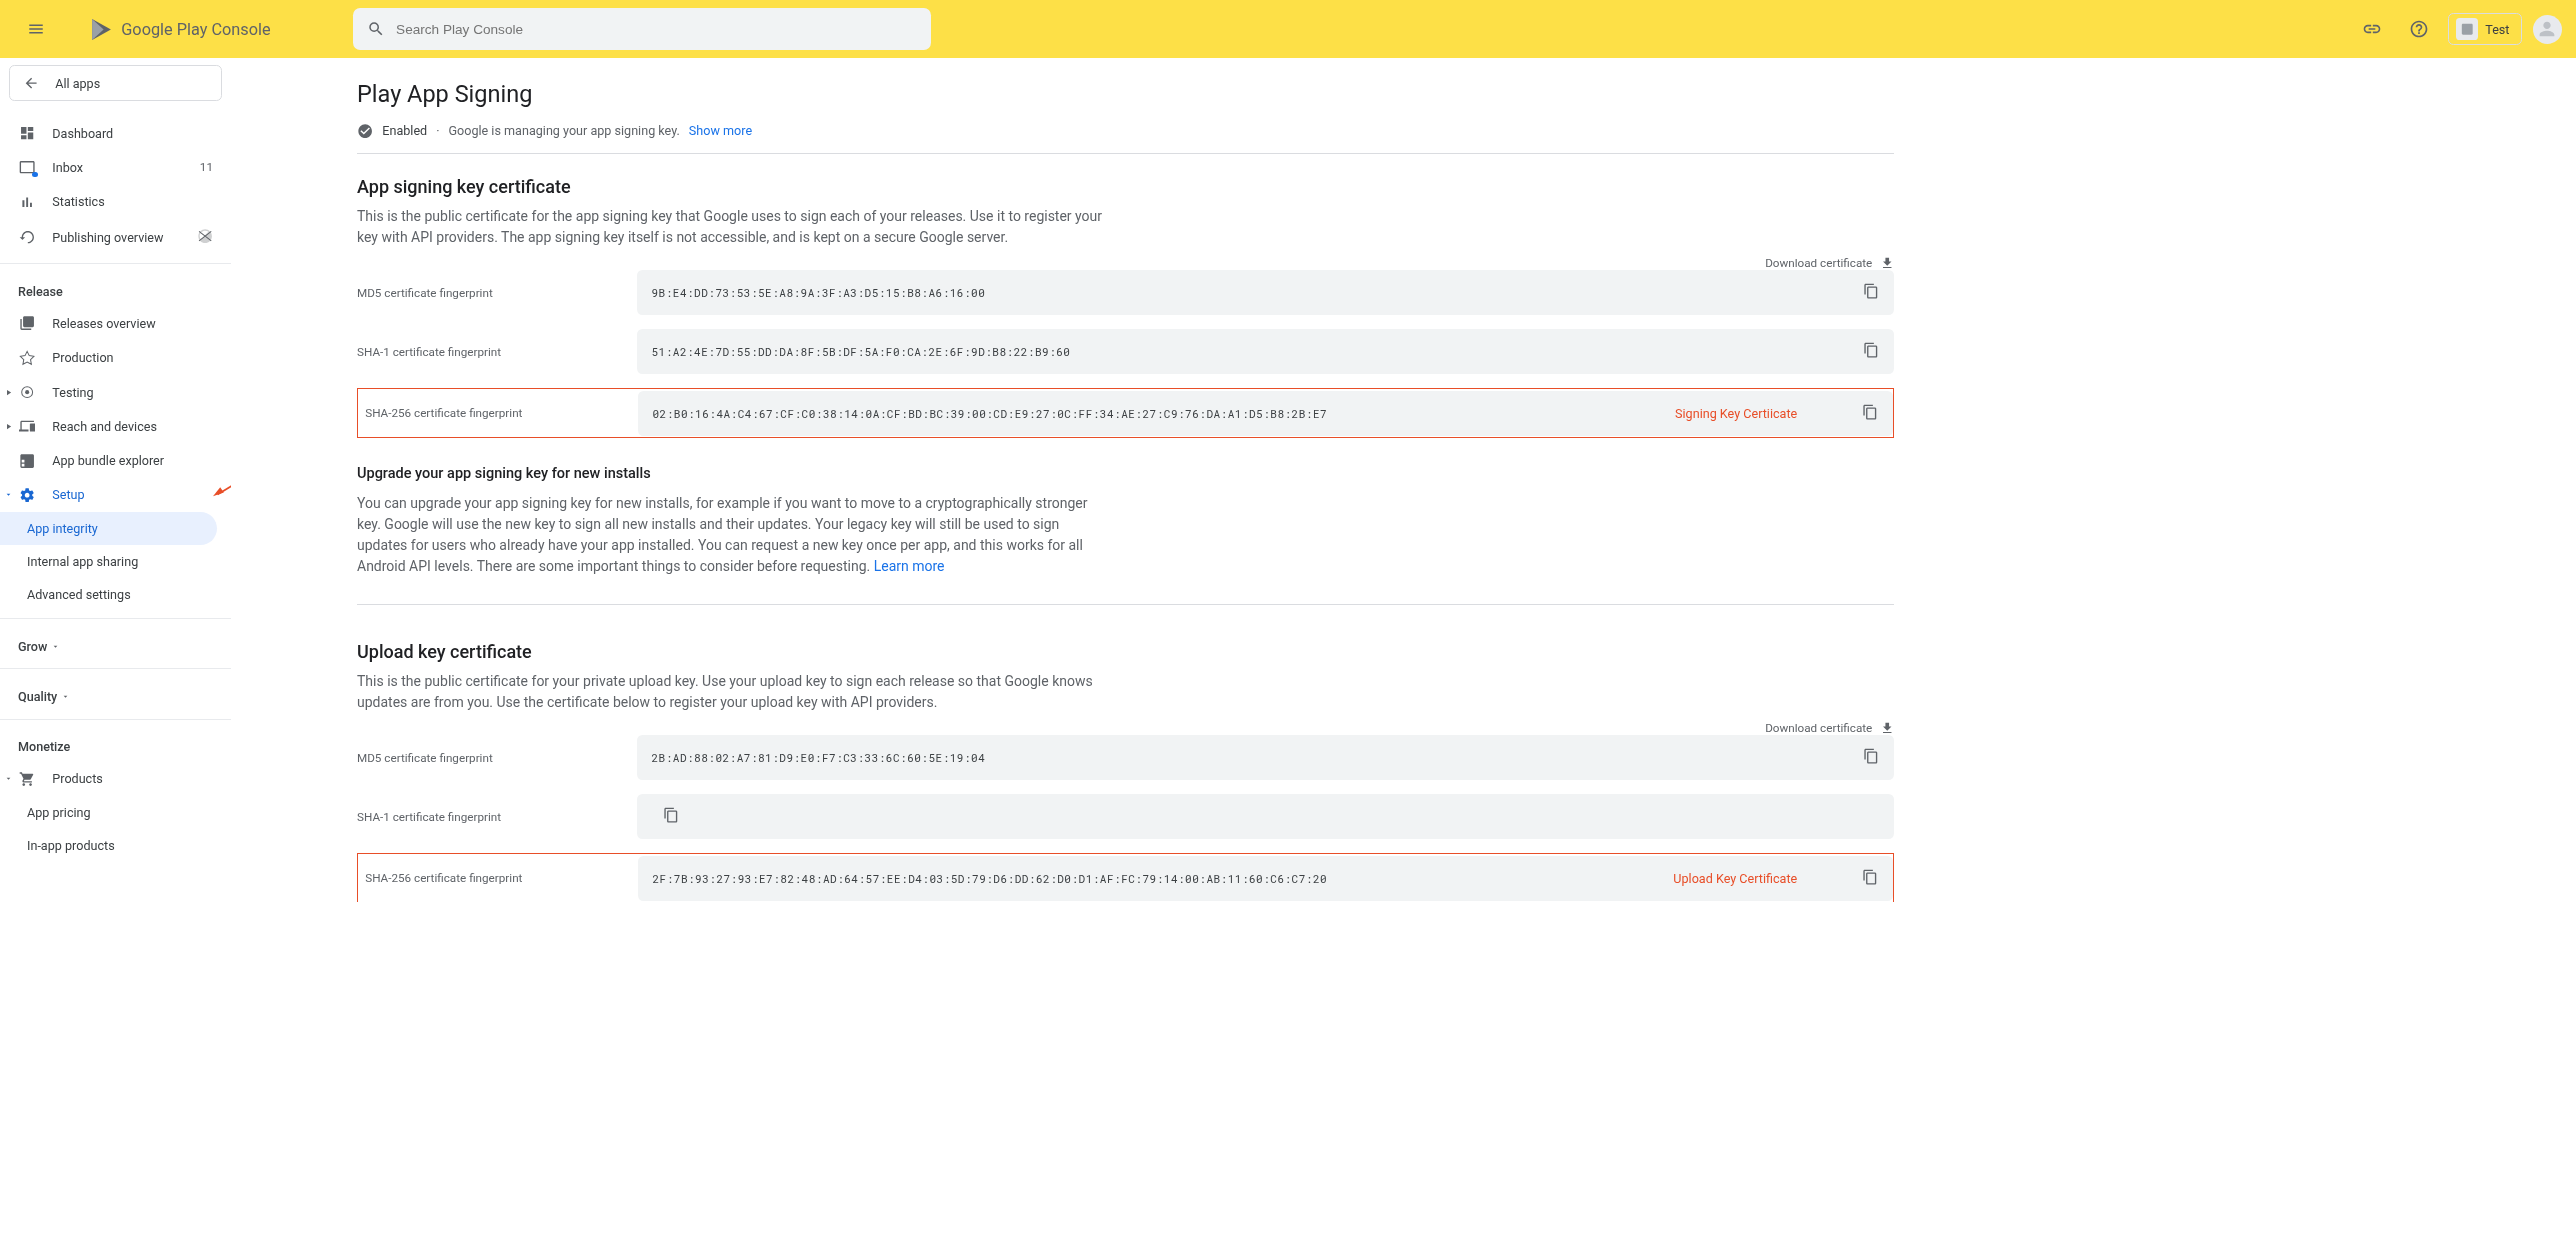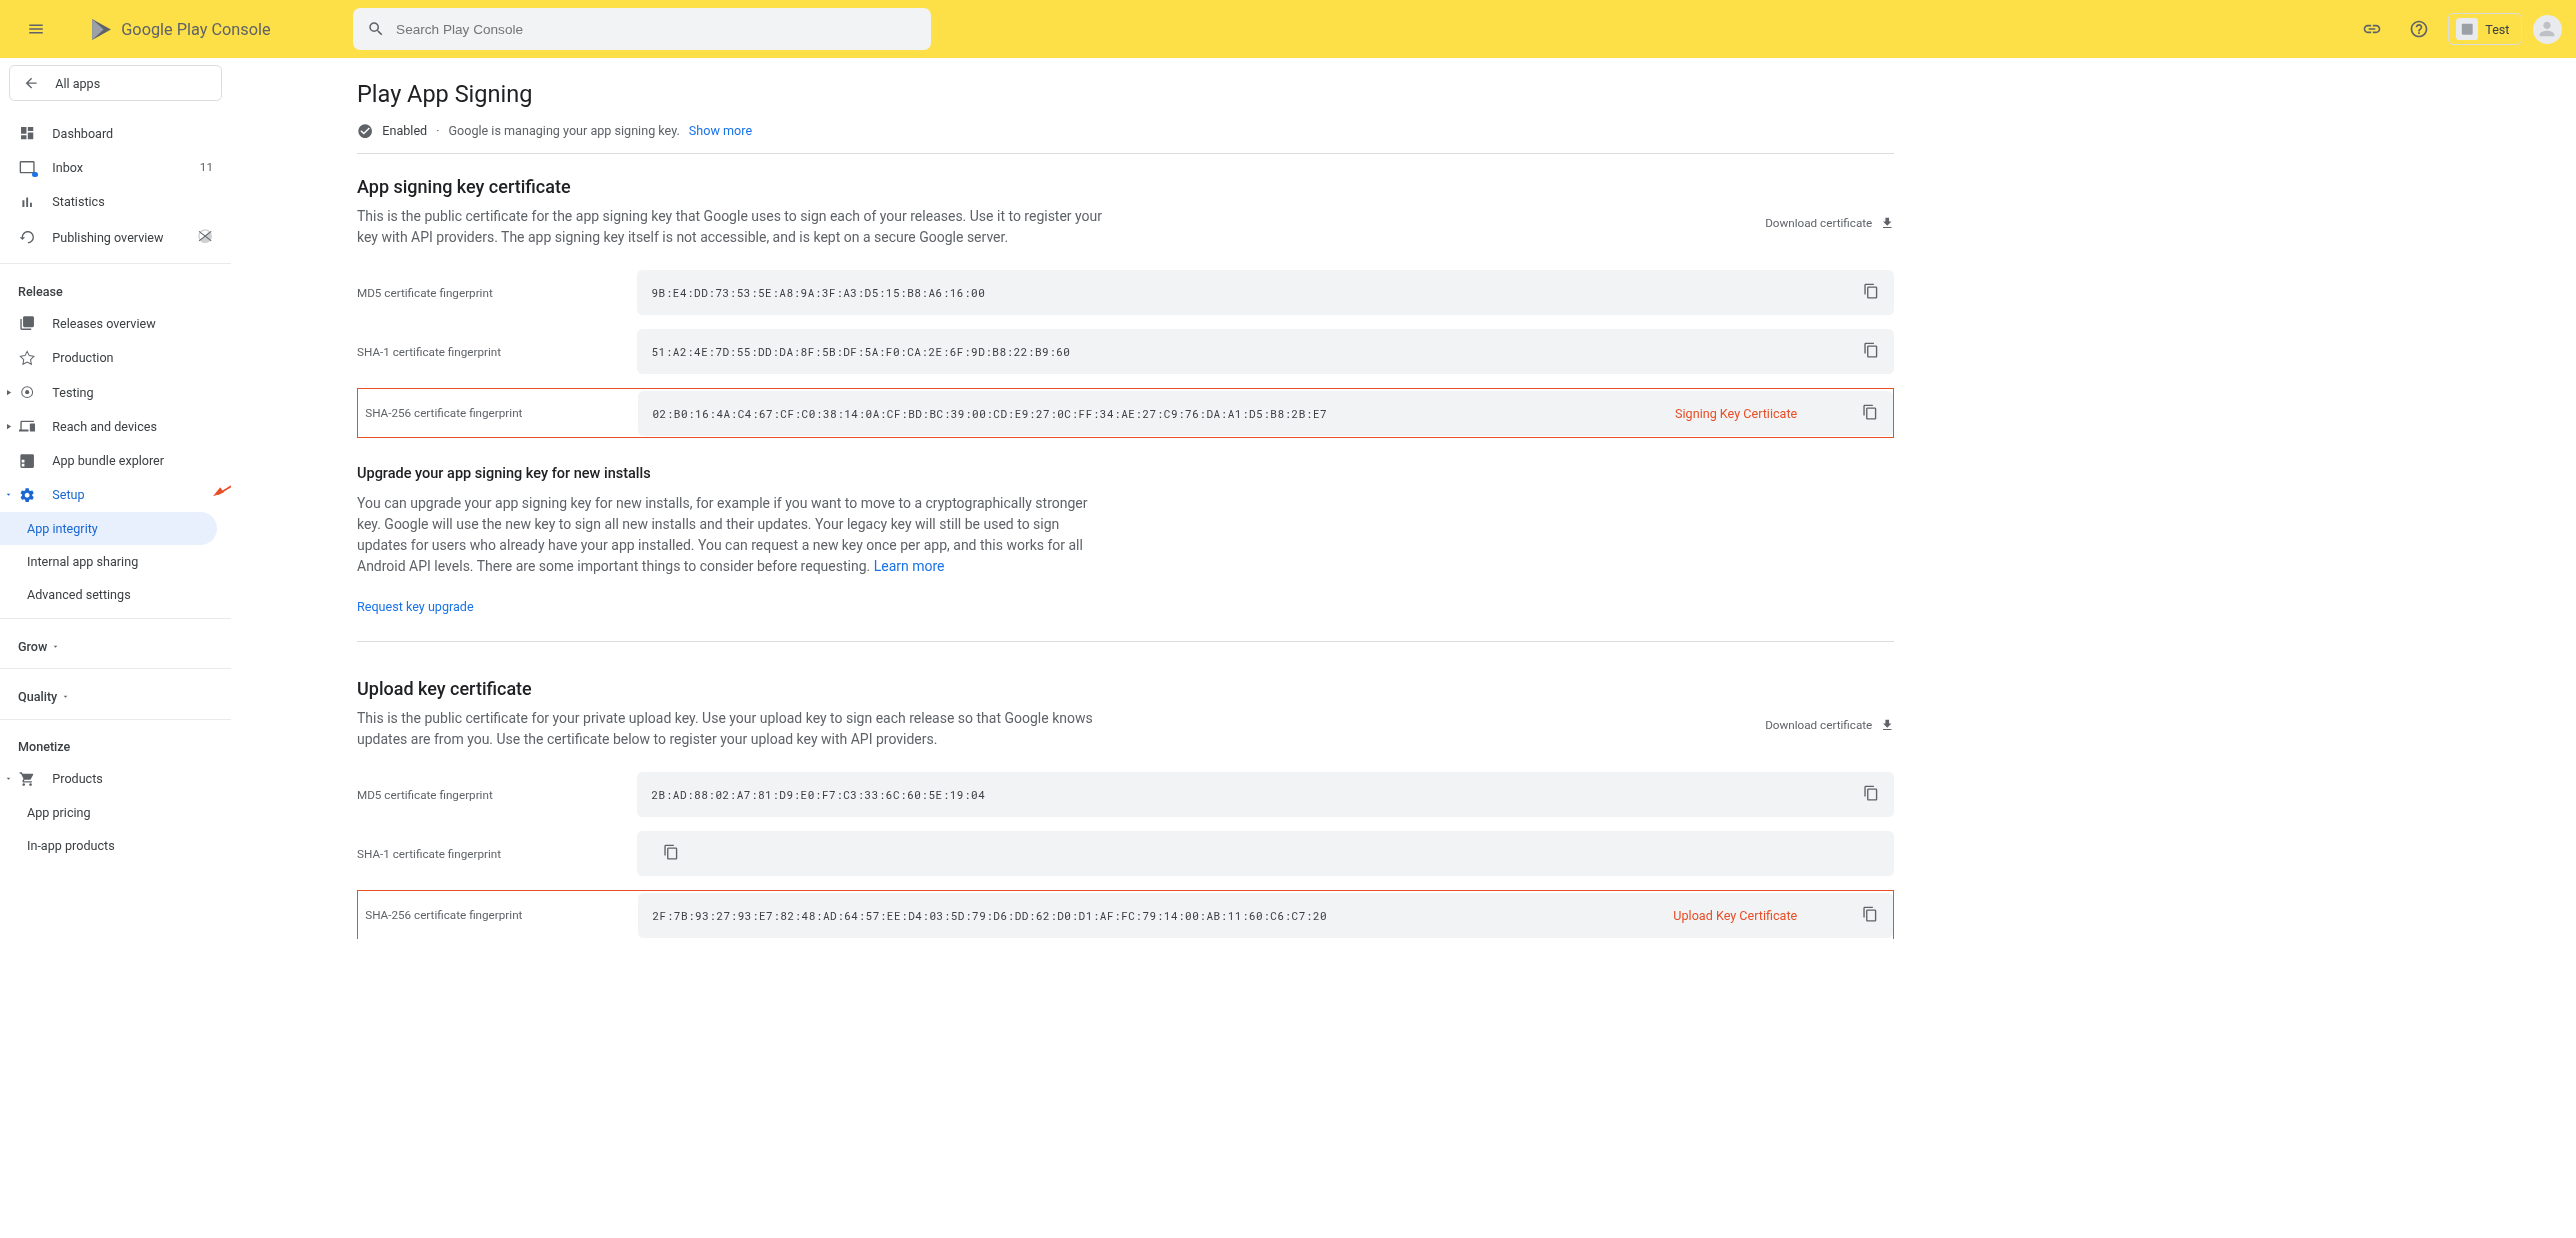--- a/index.html
+++ b/index.html
@@ -34,21 +34,21 @@
     .expand-arrow { position: absolute; left: 3.6px; }
     
     
     .main { margin-left: 231px; margin-top: 58px; padding: 22px 108px 36px 126px; max-width: 1771px; }
     .page-title { font-size: 23.5px; font-weight: 400; color: #202124; margin-bottom: 14.5px; }
     .status-row { display: flex; align-items: center; gap: 9px; font-size: 12.6px; color: #5f6368; padding-bottom: 14.5px; border-bottom: 0.9px solid #dadce0; }
     .status-row .enabled { color: #3c4043; }
     .link { color: #1a73e8; cursor: pointer; }
     
     .section { margin-top: 22px; }
-    .section-header-row { display: flex; align-items: center; justify-content: space-between; }
+    .section-header-row { display: flex; align-items: flex-end; justify-content: space-between; }
     .section-title { font-size: 18px; font-weight: 500; color: #202124; margin-bottom: 9px; }
     .section-desc { font-size: 14px; color: #5f6368; max-width: 750px; line-height: 1.5; margin-bottom: 22px; }
     .download-btn { display: flex; align-items: center; gap: 7.2px; font-size: 11.7px; color: #5f6368; cursor: pointer; }
     
     .fingerprint-row { display: flex; align-items: center; margin-bottom: 14.5px; }
     .fingerprint-row.highlighted { border: 1.8px solid #e84e28; padding: 1.8px 0; }
     .fingerprint-label { width: 280px; font-size: 11.7px; color: #5f6368; flex-shrink: 0; }
     .fingerprint-value-box { flex: 1; background: #f1f3f4; border-radius: 5.4px; padding: 12.6px 14.5px; display: flex; align-items: center; font-family: 'Roboto Mono', monospace; font-size: 11px; color: #3c4043; letter-spacing: 0.5px; }
     .fingerprint-value-box .value { flex: 1; }
     .annotation { color: #e84e28; font-size: 12.6px; font-family: Roboto, Arial, sans-serif; margin-right: 54px; letter-spacing: normal; }
@@ -318,21 +318,20 @@
         <span class="value">02:B0:16:4A:C4:67:CF:C0:38:14:0A:CF:BD:BC:39:00:CD:E9:27:0C:FF:34:AE:27:C9:76:DA:A1:D5:B8:2B:E7</span>
         <span class="annotation">Signing Key Certiicate</span>
         <span class="copy-btn"><svg width="16.3" height="16.3" viewBox="0 0 24 24" fill="#5f6368">
               <path d="M16 1H4c-1.1 0-2 .9-2 2v14h2V3h12V1zm3 4H8c-1.1 0-2 .9-2 2v14c0 1.1.9 2 2 2h11c1.1 0 2-.9 2-2V7c0-1.1-.9-2-2-2zm0 16H8V7h11v14z"></path>
             </svg></span>
       </div>
     </div>
 
     <h3 class="subsection-title">Upgrade your app signing key for new installs</h3>
     <p class="section-desc"><span>You can upgrade your app signing key for new installs, for example if you want to move to a cryptographically stronger key. Google will use the new key to sign all new installs and their updates. Your legacy key will still be used to sign updates for users who already have your app installed. You can request a new key once per app, and this works for all Android API levels. There are some important things to consider before requesting.</span> <span class="link">Learn more</span></p>
-    <div class="link" style="margin-top:7.2px">Request key upgrade</div>
     <div class="divider-line"></div>
   </div>
 
   <div class="section" style="margin-top:36px">
     <div class="section-header-row">
       <div>
         <h2 class="section-title">Upload key certificate</h2>
         <p class="section-desc">This is the public certificate for your private upload key. Use your upload key to sign each release so that Google knows updates are from you. Use the certificate below to register your upload key with API providers.</p>
       </div>
       <div class="download-btn">

